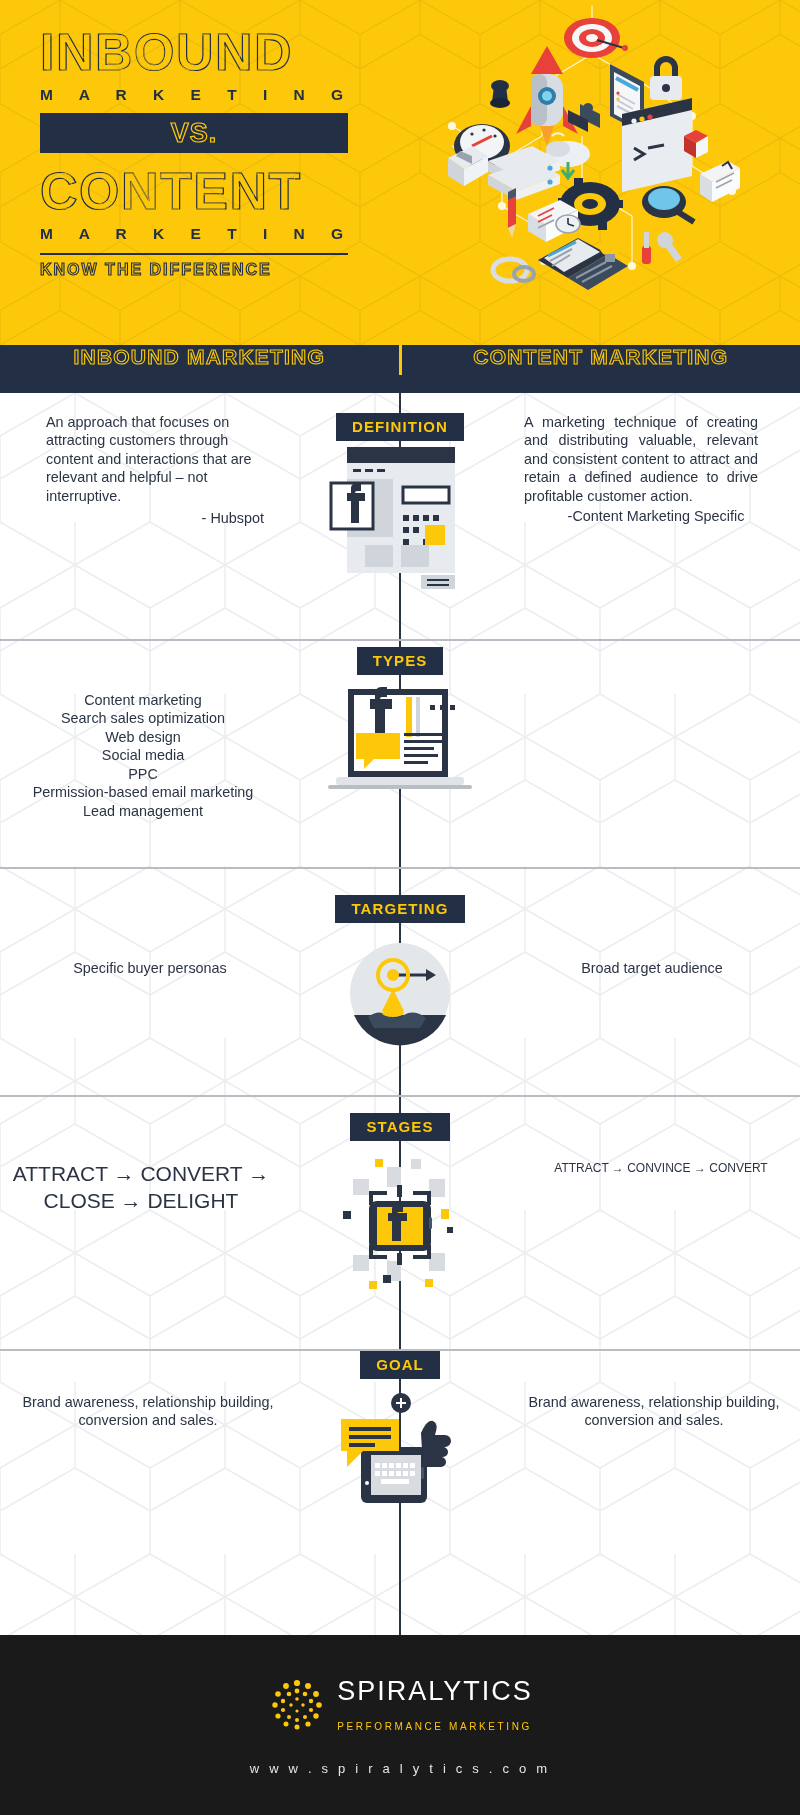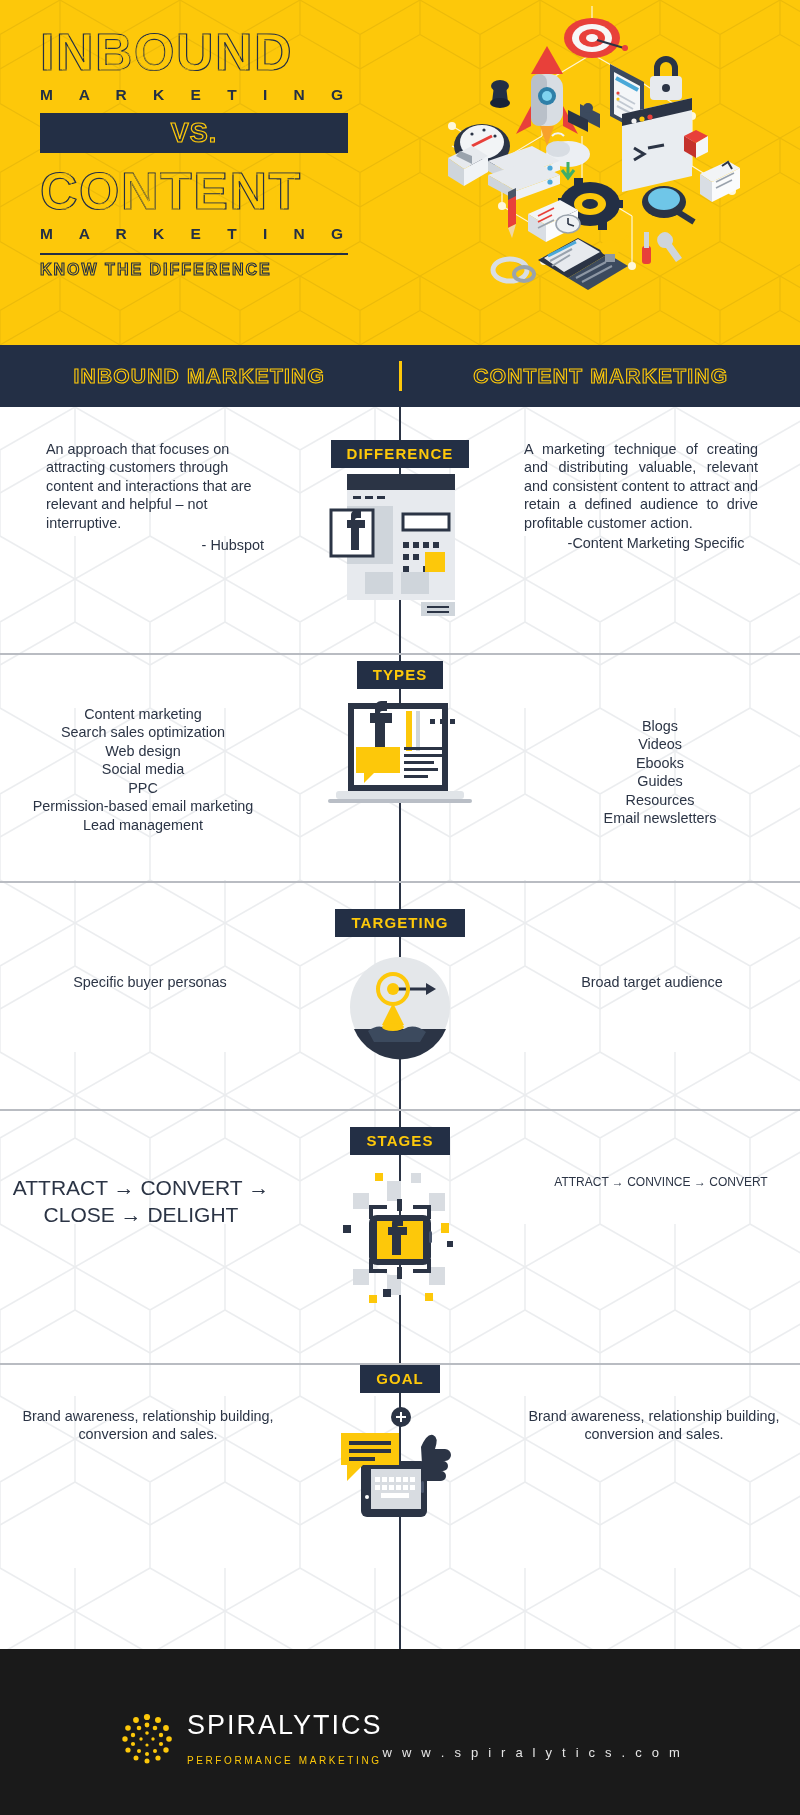--- a/index.html
+++ b/index.html
@@ -97,24 +97,24 @@
     top: 6px;
     width: 400px;
     height: 300px;
     z-index: 2;
   }
 
   
   .colbar {
     position: relative;
     width: 800px;
-    height: 62px;
+    height: 48px;
     background: #232f45;
     display: flex;
-    align-items: center;
+    align-items: flex-start;
   }
   .colbar-title {
     flex: 1;
     text-align: center;
     font-size: 21px;
     font-weight: bold;
     letter-spacing: 1.2px;
     color: transparent;
     -webkit-text-stroke: 1.1px #fdc80a;
   }
@@ -203,21 +203,21 @@
 
   .illo { position: relative; z-index: 5; }
 
   
   .footer {
     position: relative;
     width: 800px;
     height: 180px;
     background: #1a1a1a;
     display: flex;
-    flex-direction: row;
+    flex-direction: column;
     align-items: center;
     justify-content: center;
   }
   .logo-row {
     display: flex;
     align-items: center;
     gap: 10px;
   }
   .logo-text { display: flex; flex-direction: column; }
   .logo-name {
@@ -468,28 +468,28 @@
       <pattern id="hexgridG" width="150" height="172" patternUnits="userSpaceOnUse">
         <path d="M75 0 L150 43 L150 129 L75 172 L0 129 L0 43 Z" fill="none" stroke="#dcdfe3" stroke-width="1.6"></path>
         <path d="M75 0 L75 43 M75 43 L0 86 M75 43 L150 86 M75 129 L75 172" fill="none" stroke="#dcdfe3" stroke-width="1.6"></path>
       </pattern>
     </defs>
     <rect width="800" height="1242" fill="url(#hexgridG)"></rect>
   </svg>
 
   <div class="spine"></div>
 
-  <div class="section" style="padding-top:33px; height:212px;">
+  <div class="section" style="padding-top:20px; height:212px;">
     <div class="col left">
       <div class="txt" style="padding-right:28px; text-align:left; padding-left:34px;">An approach that focuses on attracting customers through content and interactions that are relevant and helpful – not interruptive.</div>
       <div class="attrib" style="padding-right:34px; text-align:right; margin-top:4px;">- Hubspot</div>
     </div>
 
     <div class="mid">
-      <span class="badge">DIFFERENCE</span>
+      <span class="badge">DEFINITION</span>
       <svg class="illo" width="150" height="160" viewBox="0 0 150 160">
         <rect x="22" y="6" width="108" height="16" fill="#2b3445"></rect>
         <rect x="22" y="22" width="108" height="110" fill="#e7eaee"></rect>
         <rect x="28" y="28" width="8" height="3" fill="#2b3445"></rect>
         <rect x="40" y="28" width="8" height="3" fill="#2b3445"></rect>
         <rect x="52" y="28" width="8" height="3" fill="#2b3445"></rect>
         <rect x="22" y="38" width="46" height="58" fill="#cfd5db"></rect>
         <rect x="6" y="42" width="42" height="46" fill="#ffffff" stroke="#2b3445" stroke-width="3"></rect>
         <path d="M30 52 h10 v8 h-6 v22 h-8 v-22 h-4 v-8 h4 v-5 a5 5 0 0 1 5 -5 h5 v8 h-4 a2 2 0 0 0 -2 2 Z" fill="#2b3445"></path>
         <rect x="78" y="46" width="46" height="16" fill="#ffffff" stroke="#2b3445" stroke-width="3"></rect>
@@ -552,30 +552,20 @@
         <rect x="84" y="58" width="38" height="3" fill="#2b3445"></rect>
         <rect x="84" y="65" width="38" height="3" fill="#2b3445"></rect>
         <rect x="84" y="72" width="30" height="3" fill="#2b3445"></rect>
         <rect x="84" y="79" width="34" height="3" fill="#2b3445"></rect>
         <rect x="84" y="86" width="24" height="3" fill="#2b3445"></rect>
         <rect x="16" y="102" width="128" height="8" rx="3" fill="#e0e4e8"></rect>
         <rect x="8" y="110" width="144" height="4" rx="2" fill="#b9bec6"></rect>
       </svg>
     </div>
 
-    <div class="col right">
-      <div class="txt center" style="padding-left:30px; padding-top:56px;">
-        <div>Blogs</div>
-        <div>Videos</div>
-        <div>Ebooks</div>
-        <div>Guides</div>
-        <div>Resources</div>
-        <div>Email newsletters</div>
-      </div>
-    </div>
   </div>
 
   <div class="divider l" style="top:474px;"></div>
   <div class="divider r" style="top:474px;"></div>
 
   <div class="section" style="padding-top:66px; height:222px;">
     <div class="col left">
       <div class="txt center" style="padding-right:10px; padding-top:64px;">Specific buyer personas</div>
     </div>
 

